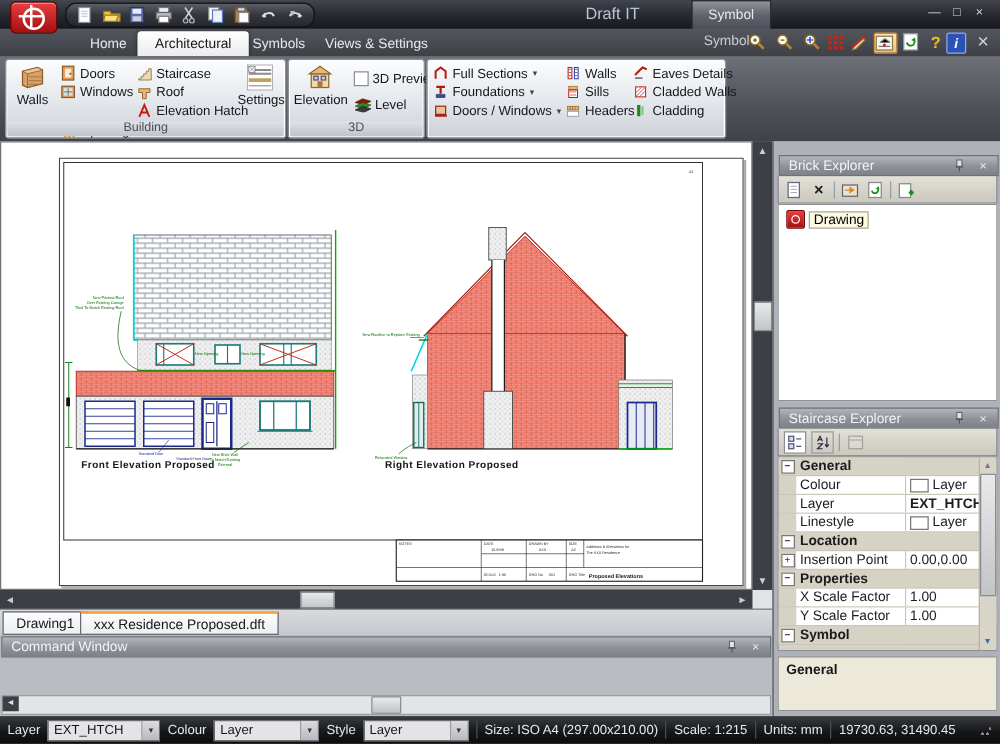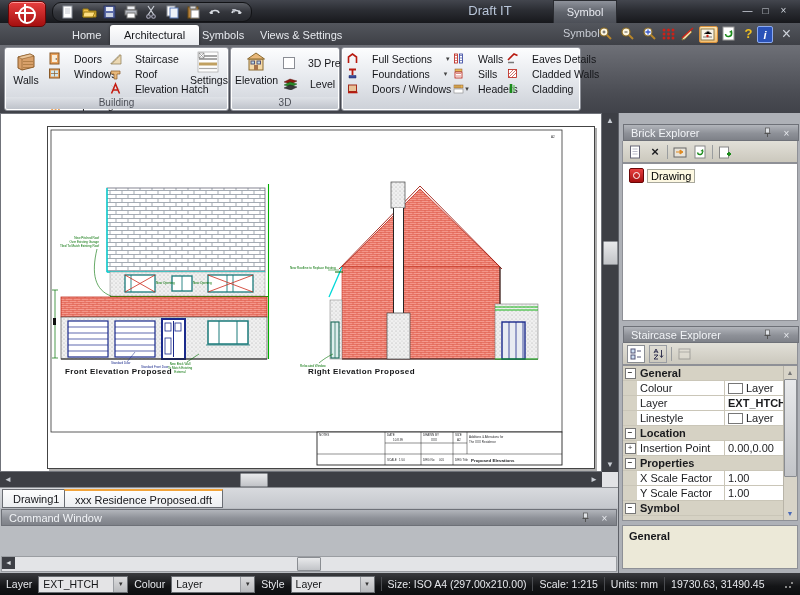--- a/index.html
+++ b/index.html
@@ -35,21 +35,21 @@
   .titool.active{background:linear-gradient(#fbe3b1,#f4c173);border:1px solid #d8913c;border-radius:2px;box-sizing:border-box;}
 
   
   #ribbon{left:0;top:45px;width:800px;height:68px;background:linear-gradient(#6e7077,#4b4d54 70%,#404249);border-bottom:2px solid #8a8d94;}
   .rgroup{position:absolute;top:2px;height:62px;border:1px solid #8e9199;border-radius:3px;
     background:linear-gradient(#fcfdfe,#e3e6eb 55%,#cdd1d8);box-shadow:inset 0 0 0 1px #fff;}
   .rcap{position:absolute;left:1px;right:1px;bottom:1px;height:12px;text-align:center;font-size:10px;color:#4c4f57;
     background:linear-gradient(#dfe2e7,#bfc3cb);border-radius:0 0 3px 3px;line-height:12px;}
   .rbig{position:absolute;top:3px;text-align:center;font-size:10.5px;color:#15161a;}
   .rbig svg{margin:0 auto 1px;}
-  .ritem{position:absolute;height:15px;display:flex;align-items:center;gap:13px;font-size:10.5px;color:#15161a;white-space:nowrap;}
+  .ritem{position:absolute;height:15px;display:flex;align-items:center;gap:3px;font-size:10.5px;color:#15161a;white-space:nowrap;}
   .darr{font-size:7px;color:#444;margin-left:1px;}
   .chk{width:10px;height:10px;background:#fff;border:1px solid #8a8d94;}
 
   
   #canvas{left:0;top:113px;width:602px;height:359px;background:#fff;border:1px solid #70737a;box-sizing:border-box;}
   #sheet{left:47px;top:126px;width:548px;height:343px;box-shadow:2px 2px 0 #adadad;background:#fff;}
   .sbV{left:602px;top:113px;width:16px;height:359px;background:#3d3f45;}
   .sbH{left:0px;top:472px;width:602px;height:15px;background:#3d3f45;}
   .sbarrow{position:absolute;color:#c9cdd4;font-size:8px;width:14px;height:13px;text-align:center;line-height:13px;}
   .sbthumb{position:absolute;background:linear-gradient(#e8e9eb,#c2c4c8);border:1px solid #8a8d92;border-radius:1px;}

